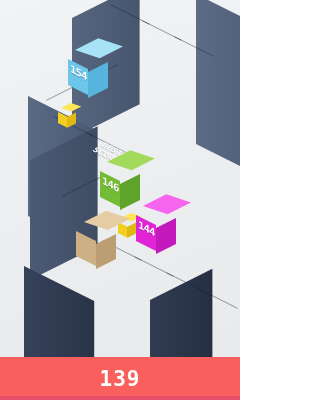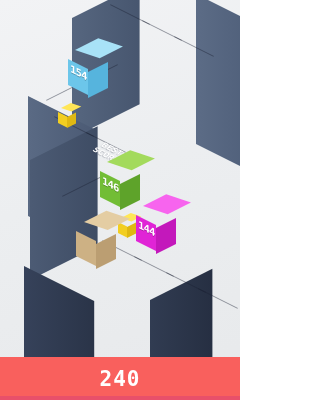--- a/index.html
+++ b/index.html
@@ -190,16 +190,16 @@
 
     <div class="cube" style="left:76px; top:222px; width:42px; height:44px;">
       <div class="face f-top" style="left:8px; top:0px; width:25px; height:25px; background:#e4cda3;"></div>
       <div class="face f-left" style="left:0px; top:9px; width:20px; height:25px; background:#cdb184;"></div>
       <div class="face f-right" style="left:20px; top:22px; width:20px; height:25px; background:#bb9e72;"></div>
     </div>
 
   </div>
 
   <div id="score-bar">
-    <span id="score-value">240</span>
+    <span id="score-value">139</span>
   </div>
 
 </div>
 
 </body></html>

